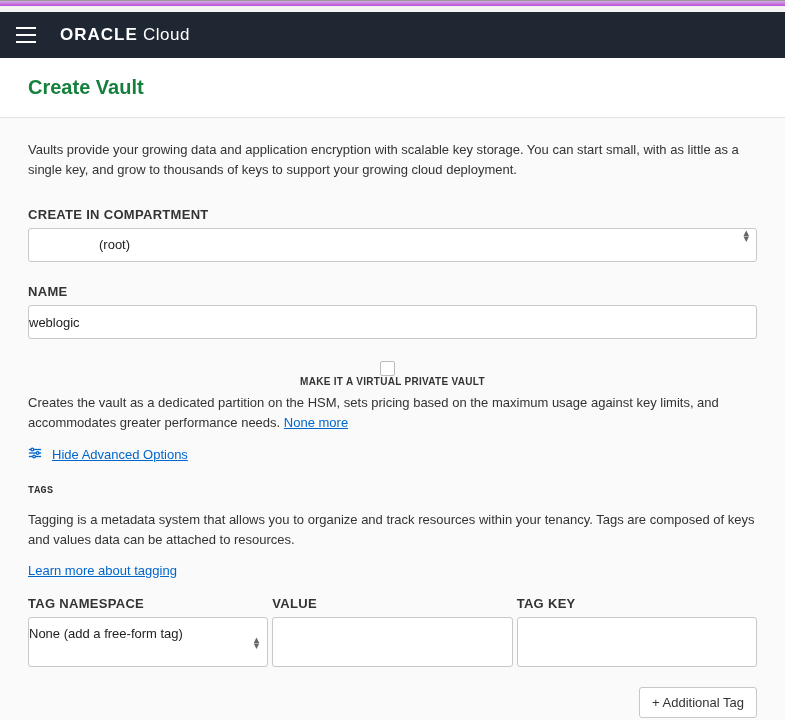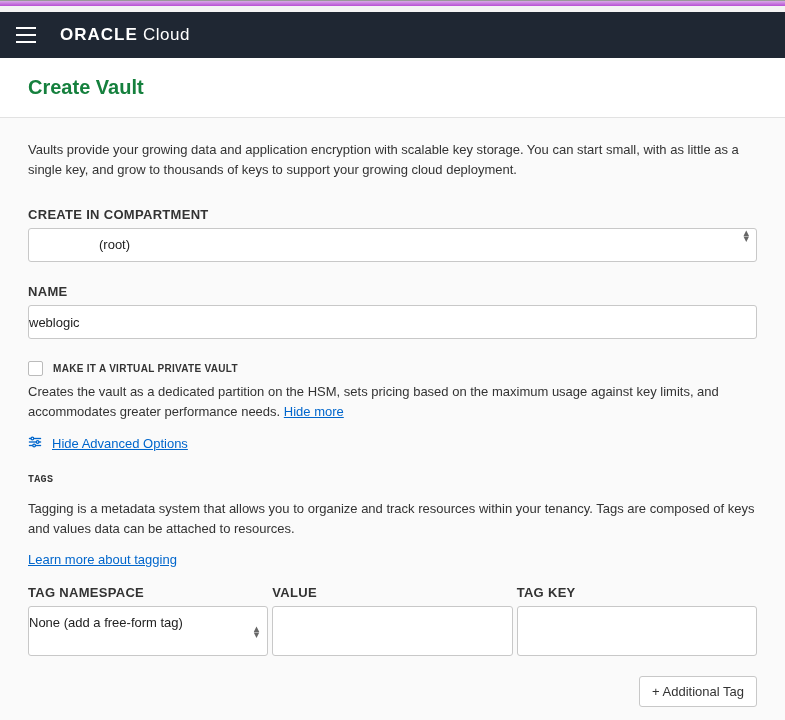--- a/index.html
+++ b/index.html
@@ -97,20 +97,21 @@
       line-height: 6px;
       pointer-events: none;
       display: flex;
       flex-direction: column;
     }
     .compartment-val { padding-left: 70px; }
     .checkbox-row {
       display: flex;
       align-items: center;
       margin-bottom: 6px;
+      flex-direction: column;
     }
     .checkbox {
       width: 15px; height: 15px;
       border: 1px solid #bbb;
       border-radius: 2px;
       background: #fff;
       margin-right: 10px;
       cursor: pointer;
     }
     .checkbox-label {
@@ -209,21 +210,21 @@
   <div class="input-wrap">
     <label class="field-label">NAME</label>
     <input class="input" type="text" value="weblogic" style="">
   </div>
 
   <div class="checkbox-row">
     <div class="checkbox"></div>
     <span class="checkbox-label">MAKE IT A VIRTUAL PRIVATE VAULT</span>
   </div>
   <p class="helper">
-    <span>Creates the vault as a dedicated partition on the HSM, sets pricing based on the maximum usage against key limits, and accommodates greater performance needs. </span><a class="link">Hide more</a>
+    <span>Creates the vault as a dedicated partition on the HSM, sets pricing based on the maximum usage against key limits, and accommodates greater performance needs. </span><a class="link">None more</a>
   </p>
 
   <div class="adv-row">
     <span class="adv-icon">
       <svg width="14" height="14" viewBox="0 0 16 16" fill="none" stroke="#0066cc" stroke-width="1.5">
         <line x1="1" y1="4" x2="15" y2="4"></line>
           <circle cx="5" cy="4" r="1.5" fill="#fff"></circle>
         <line x1="1" y1="8" x2="15" y2="8"></line>
           <circle cx="11" cy="8" r="1.5" fill="#fff"></circle>
         <line x1="1" y1="12" x2="15" y2="12"></line>

